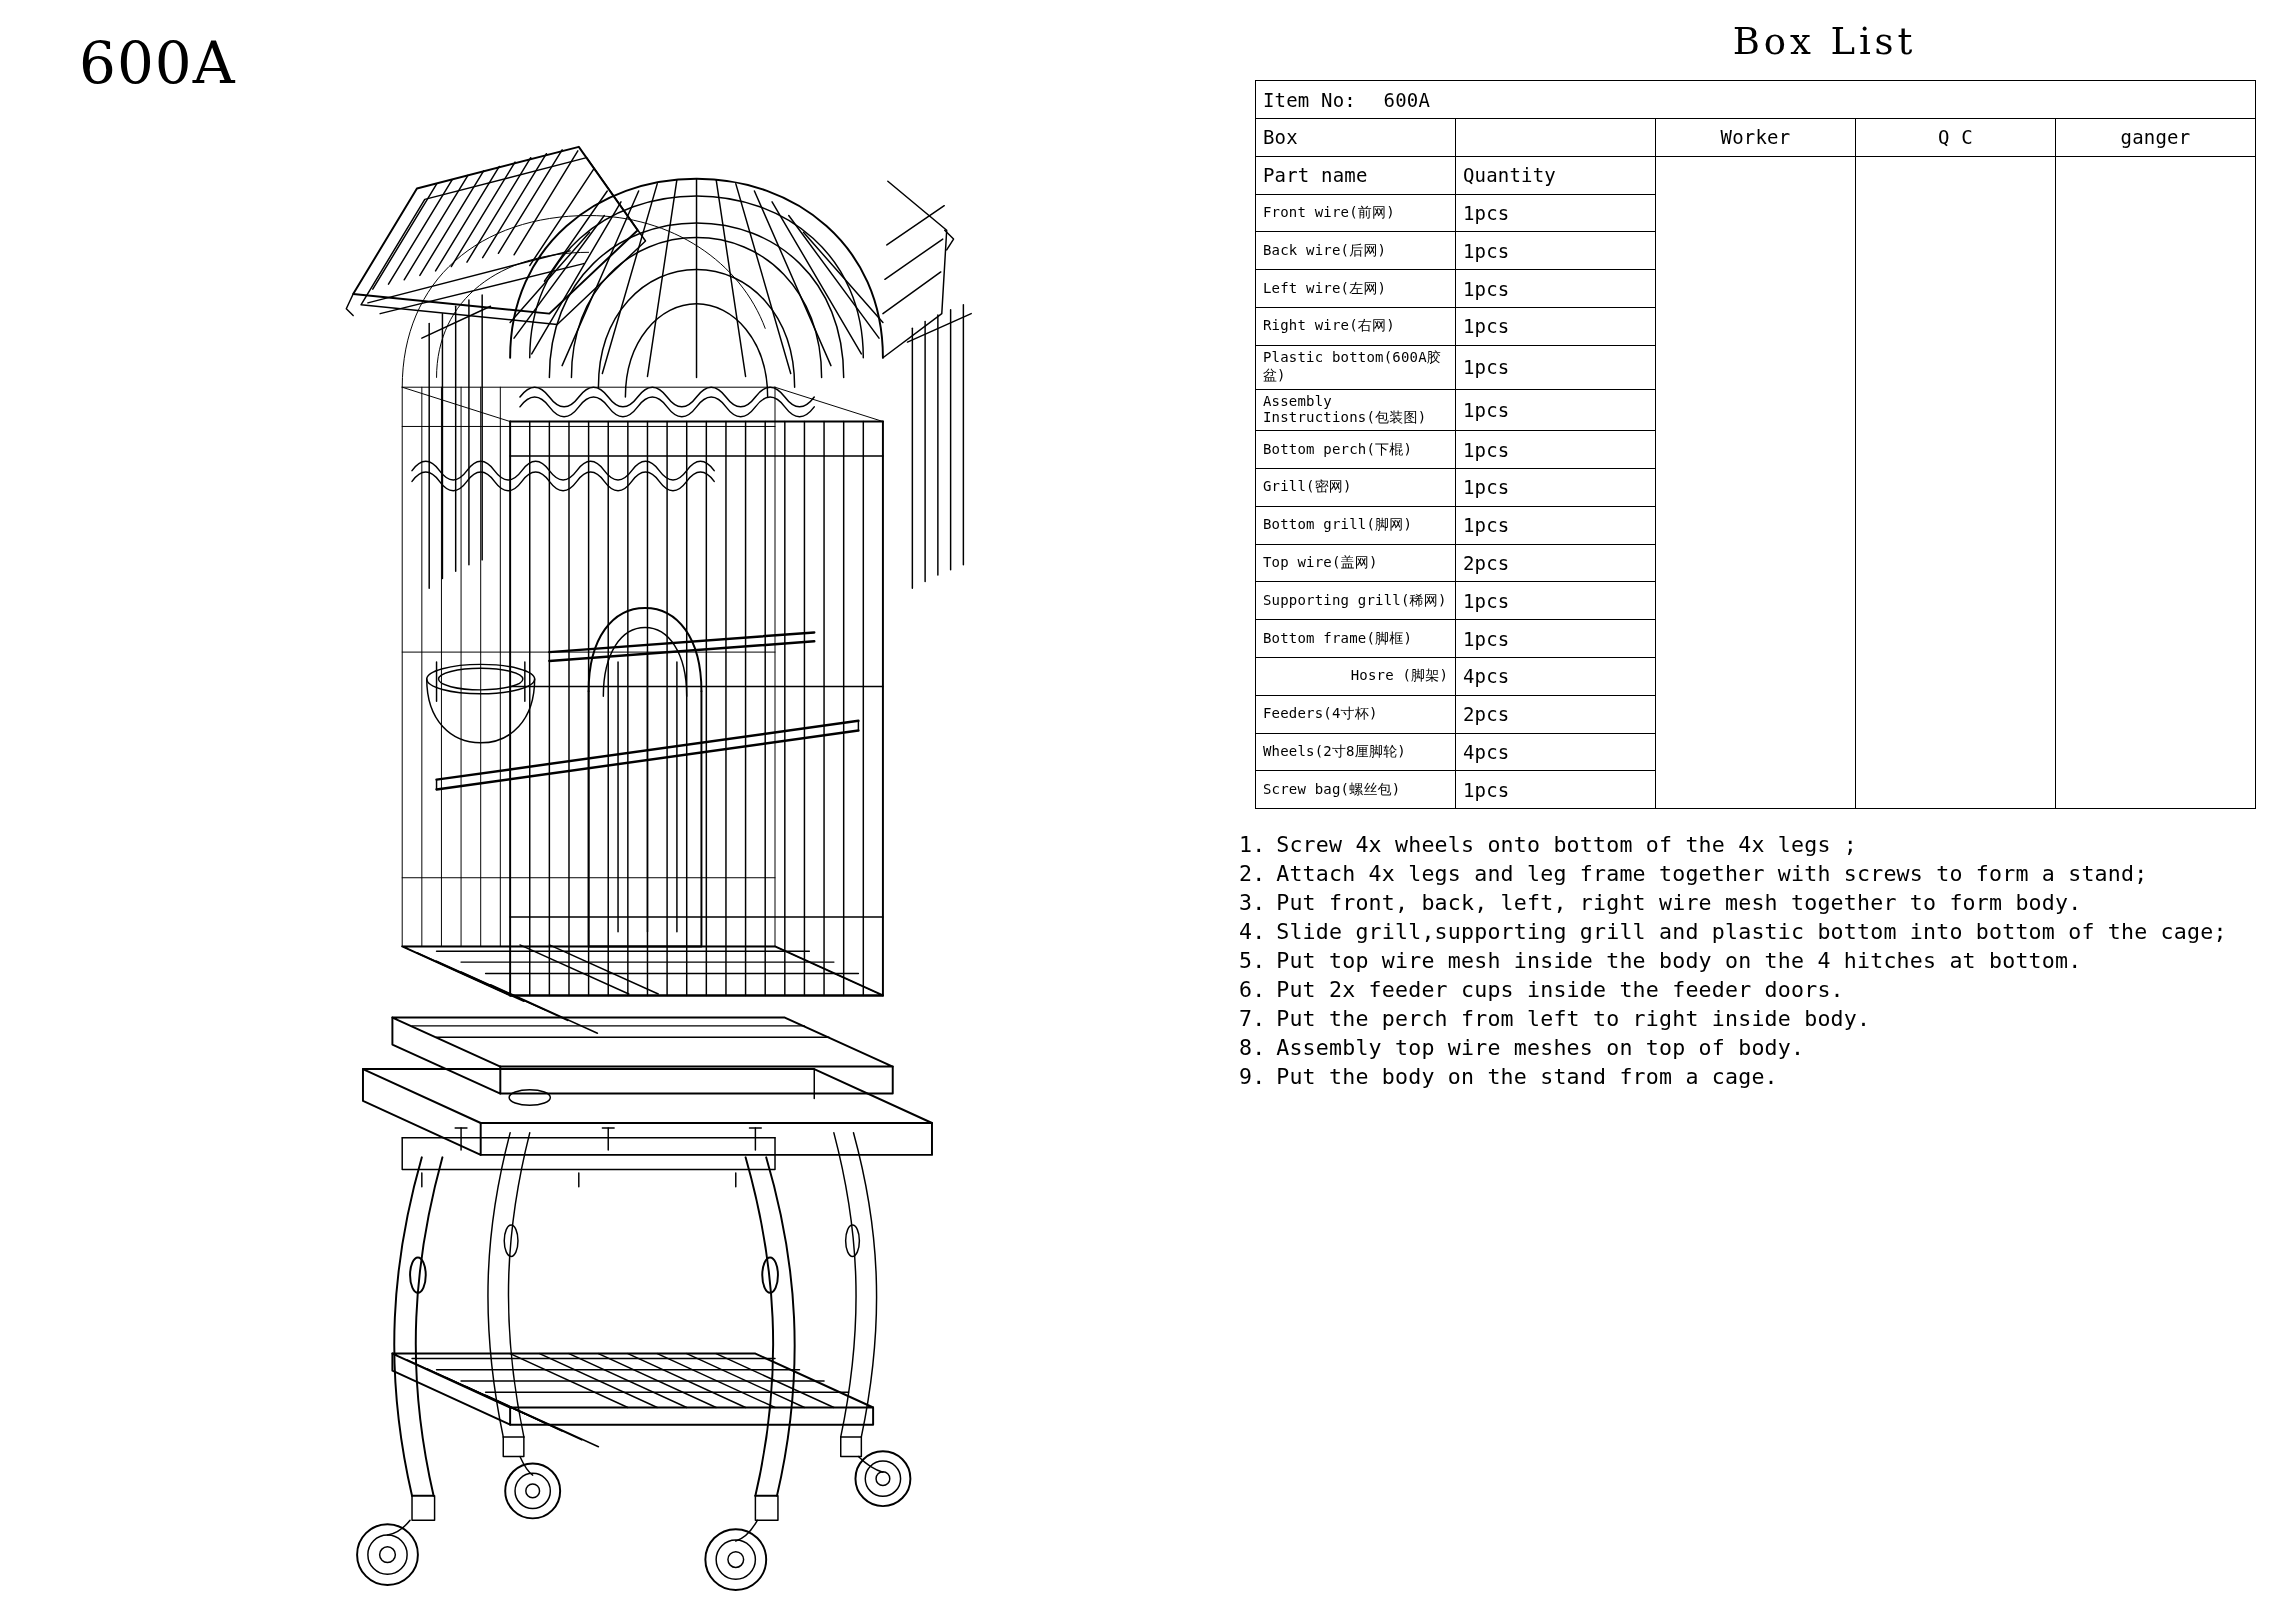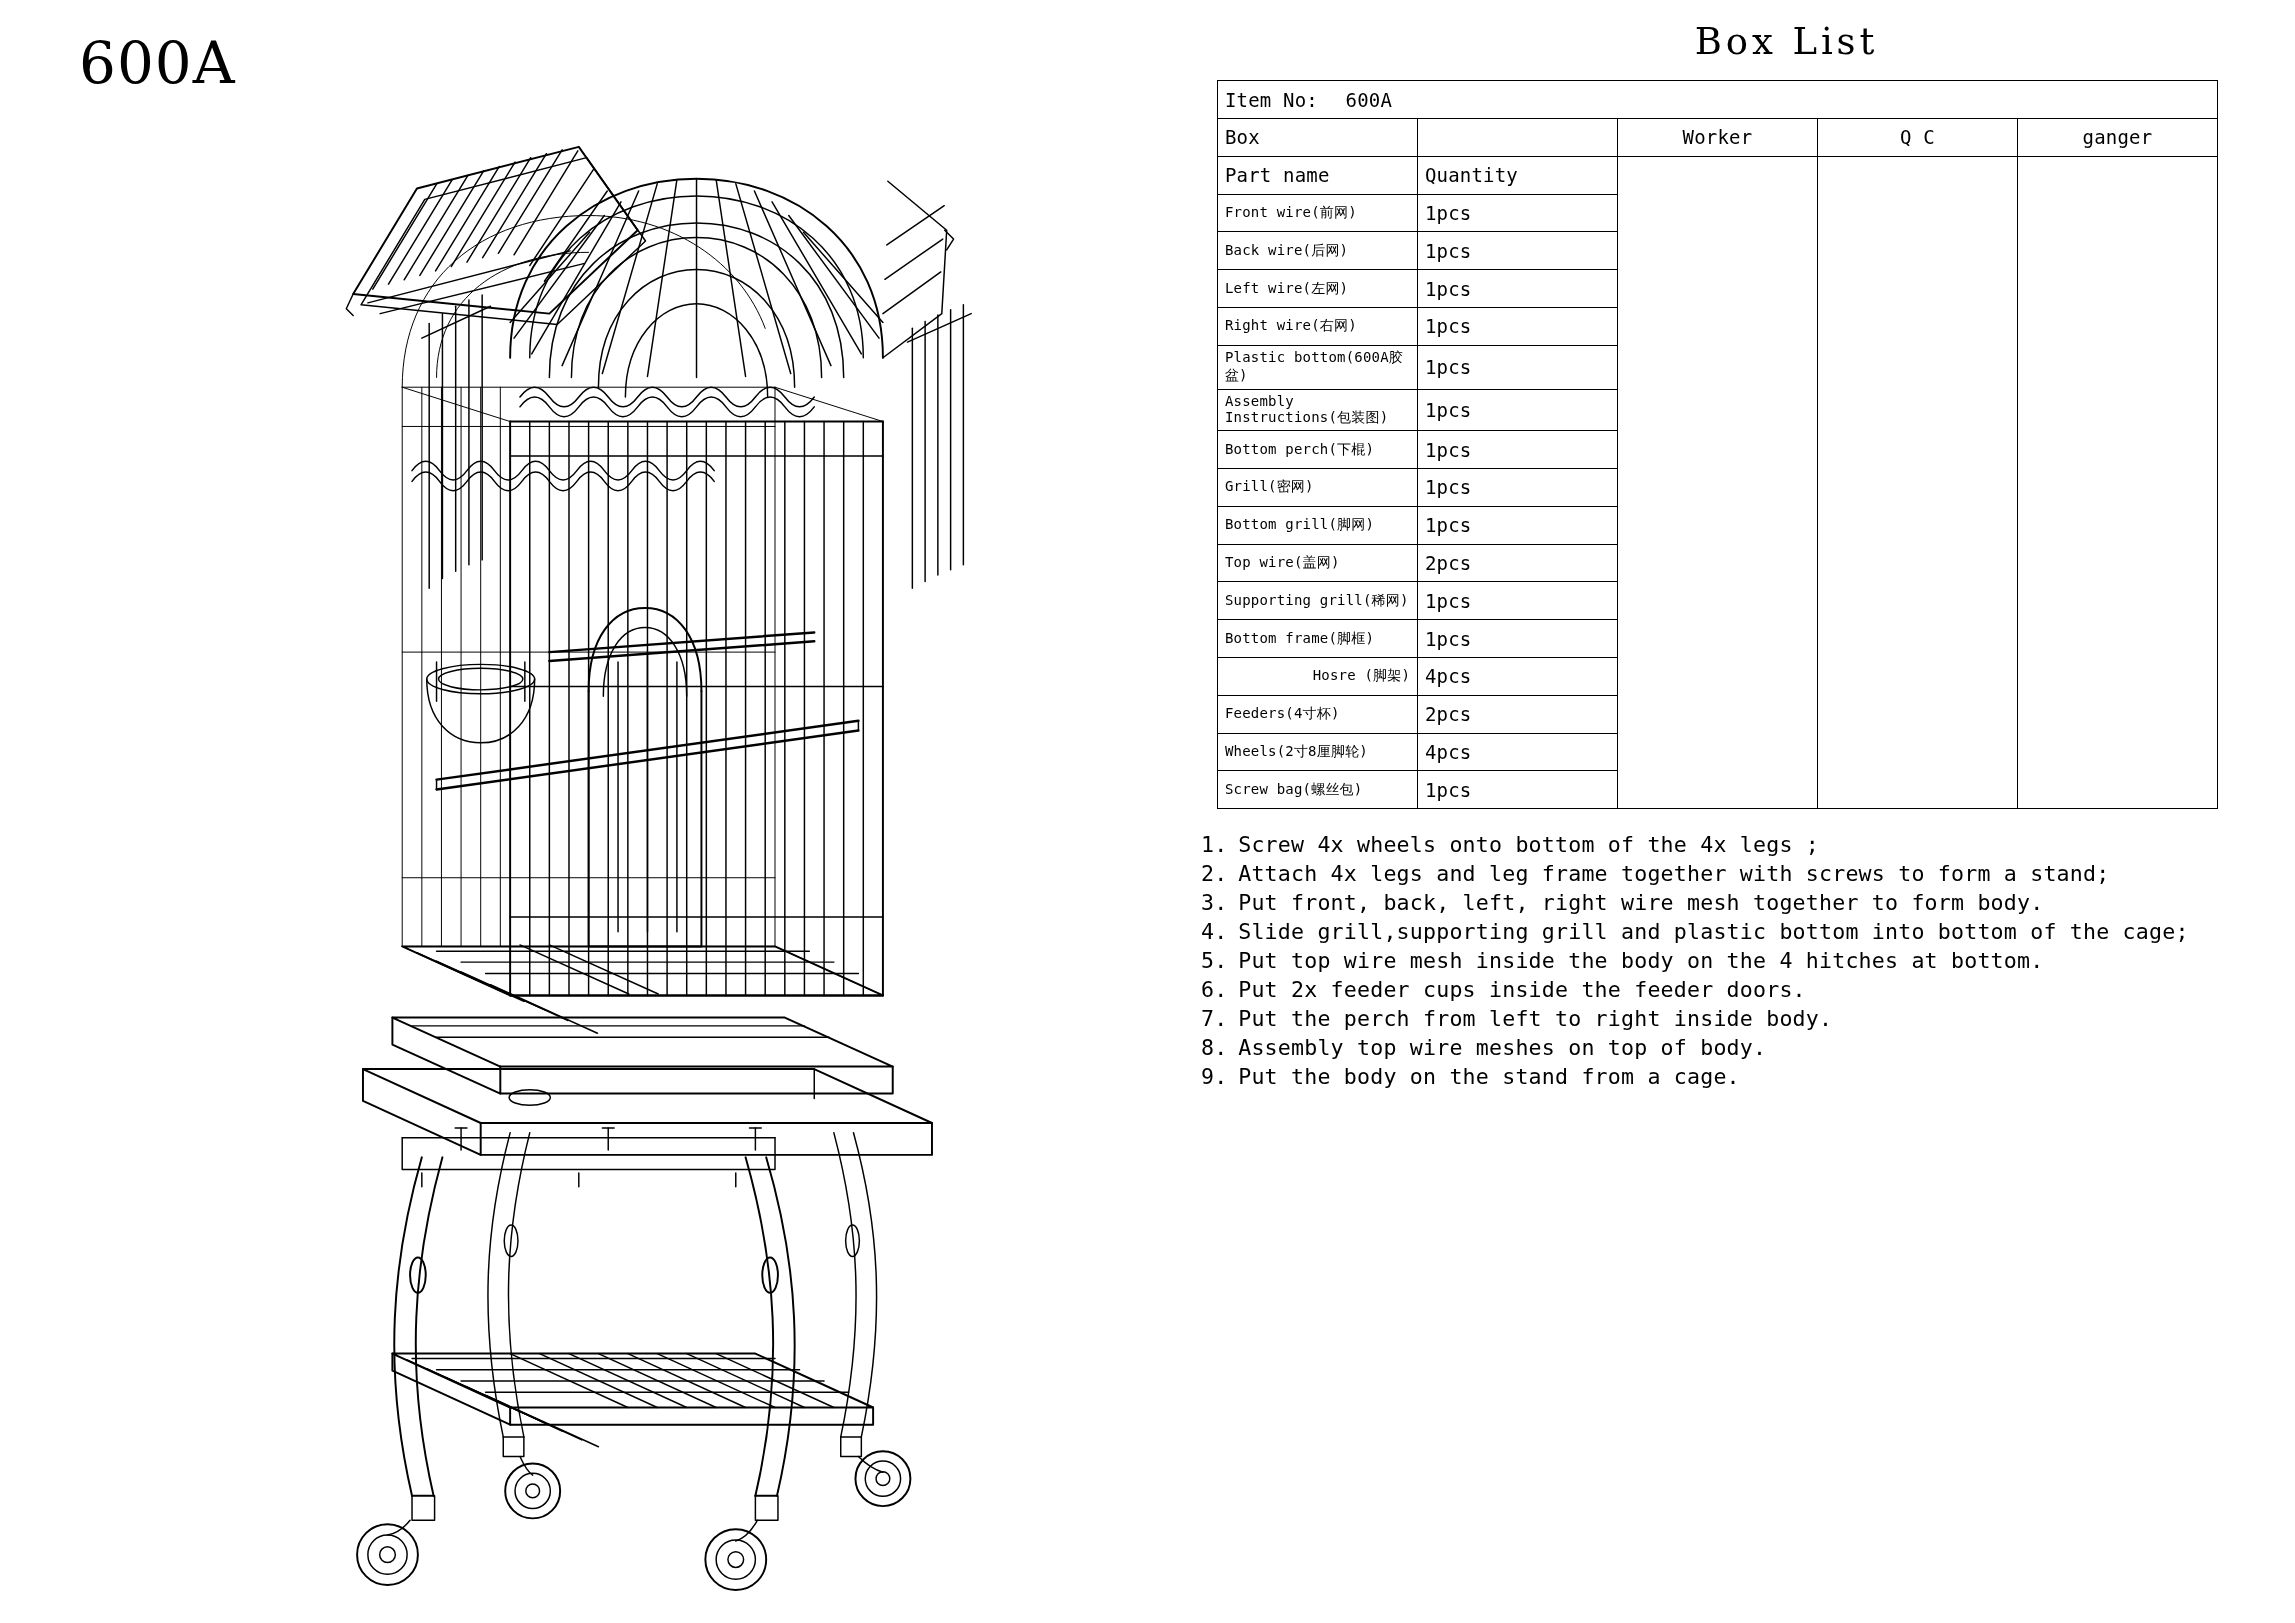--- a/index.html
+++ b/index.html
@@ -38,21 +38,21 @@
     width: 932px;
     height: 1511px;
   }
   .drawing-area svg {
     display: block;
   }
 
   
   .right-col {
     position: absolute;
-    left: 1168px;
+    left: 1206px;
     top: 19.6px;
     width: 1070px;
   }
   .boxlist-title {
     font-family: "DejaVu Serif", serif;
     font-size: 37px;
     text-align: center;
     letter-spacing: 3.9px;
     margin: 0 0 17.7px 167px;
   }

